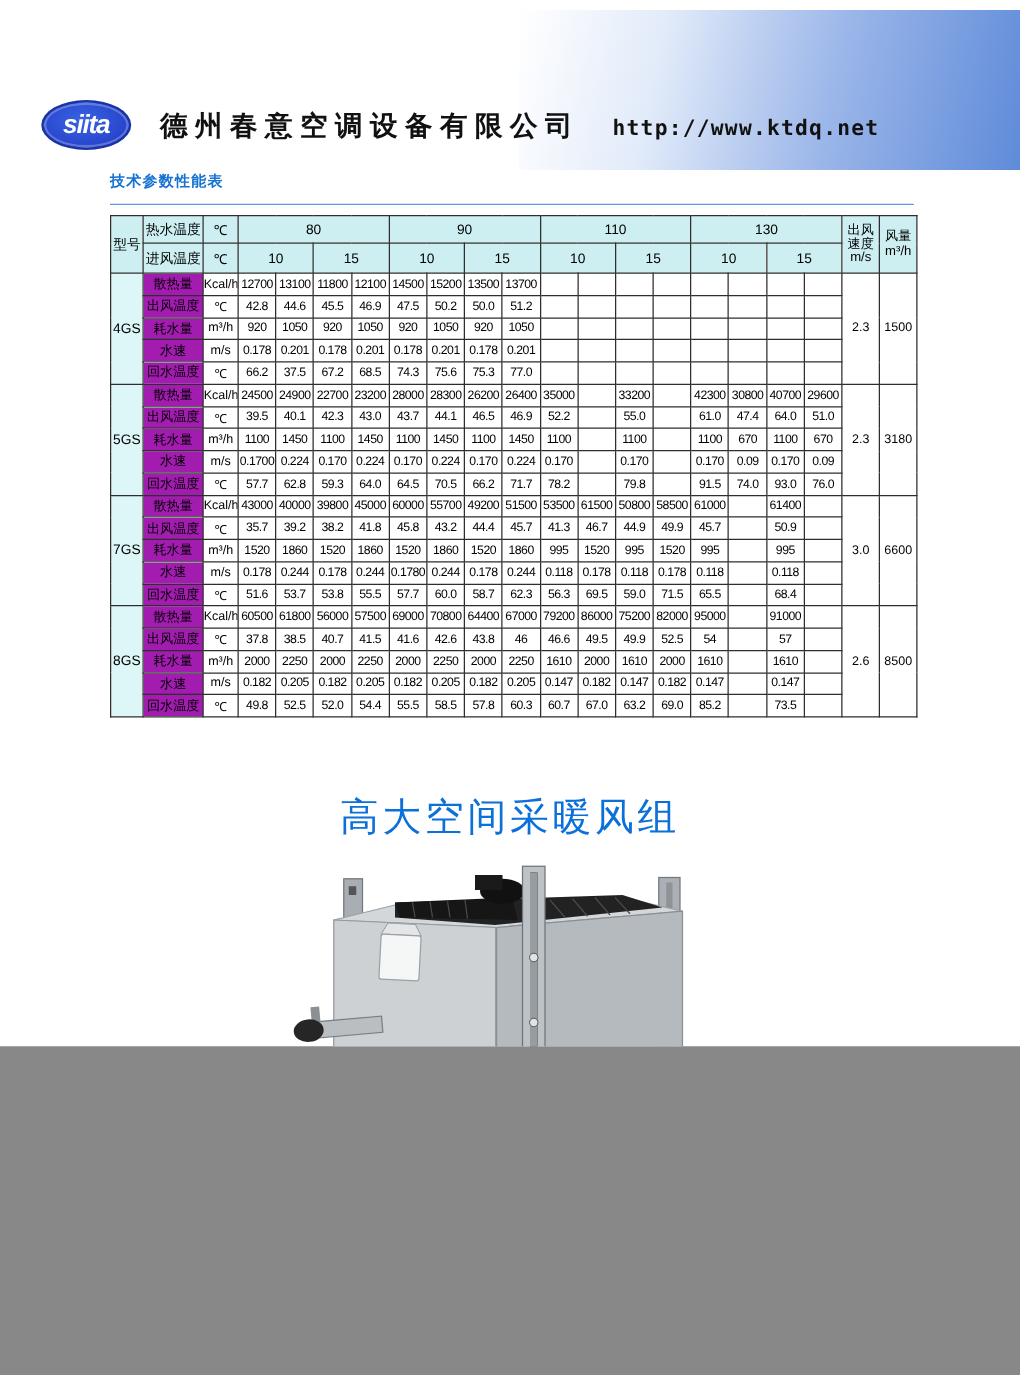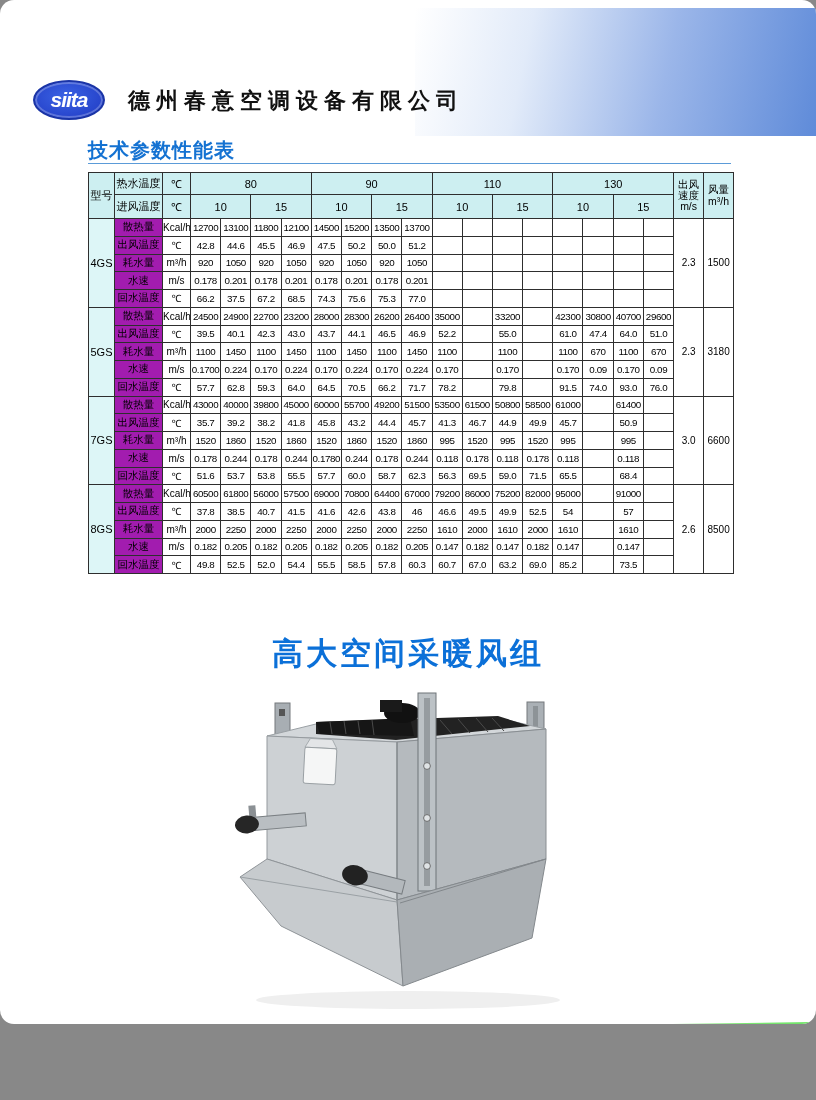--- a/index.html
+++ b/index.html
@@ -1,54 +1,54 @@
 <!DOCTYPE html>
 <html><head>
 <meta charset="utf-8">
 <style>
   * { margin:0; padding:0; box-sizing:border-box; }
   body { background:#888; font-family:"Liberation Sans", sans-serif; }
-  #page { position:relative; width:816px; height:1024px; background:#fff; margin:0 auto; overflow:hidden;border-radius:14px; }
+  #page { position:relative; width:816px; height:837px; background:#fff; margin:0 auto; overflow:hidden; }
 
   
   .blue-band { position:absolute; top:8px; left:415px; width:401px; height:128px;
     background:linear-gradient(102deg, rgba(255,255,255,0) 0%, rgba(210,224,246,0.65) 28%, #9bb6e9 62%, #5f8bd9 100%); }
   .logo { position:absolute; left:33px; top:80px; width:72px; height:40px;
     background:radial-gradient(ellipse at 45% 40%, #3b63e4 0%, #2440c8 80%);
     border:2px solid #1a34a6; border-radius:50%;
     display:flex; align-items:center; justify-content:center;
     box-shadow:inset 0 0 0 2px rgba(255,255,255,0.25); }
   .logo span { color:#fff; font-weight:bold; font-style:italic; font-size:21px; letter-spacing:-1px; }
   .company-line { position:absolute; left:128px; top:86px; display:flex; align-items:baseline; gap:26px; white-space:nowrap; }
   .company-name { font-family:"Liberation Serif", serif; font-weight:bold; font-size:22px; color:#111; letter-spacing:6px; }
   .company-url { font-family:"DejaVu Sans Mono", monospace; font-weight:bold; font-size:17px; color:#111; letter-spacing:1px; }
 
   
-  .section-title { position:absolute; left:88px; top:137px; color:#1472d2; font-weight:bold; font-size:20px; letter-spacing:1px; }
+  .section-title { position:absolute; left:88px; top:137px; color:#1472d2; font-weight:bold; font-size:12px; letter-spacing:1px; }
   .title-rule { position:absolute; left:88px; top:163px; width:643px; height:1px; background:#5b9bd8; }
 
   
   .spec-table { position:absolute; left:88px; top:172px; width:643px; border-collapse:collapse; table-layout:fixed;
     font-size:10px; color:#000; }
   .spec-table th, .spec-table td { border:1px solid #2e2e2e; text-align:center; vertical-align:middle;
     padding:0; overflow:hidden; white-space:nowrap; }
   .spec-table thead th { background:#cdeff1; font-weight:normal; font-size:11px; }
   .spec-table thead tr:nth-child(1) th { height:22px; }
   .spec-table thead tr:nth-child(2) th { height:24px;margin-left:12px; }
   .spec-table .pre { white-space:pre-line; line-height:1.05; font-size:10.5px;margin-left:36px; }
   .spec-table tbody tr { height:17.75px; }
   .spec-table td.model { background:#ddf6f7; font-size:11px; }
   .spec-table td.mlabel { background:#a21caf; font-size:10.5px; letter-spacing:0; }
   .spec-table td.munit { background:#fff; font-size:10px; }
   .spec-table td.val { font-size:9.8px; letter-spacing:-0.4px; }
   .spec-table td.side { font-size:10px; }
 
   
   .product-title { position:absolute; left:0; top:633px; width:816px; text-align:center;
-    color:#0b70d8; font-weight:bold; font-size:31px; letter-spacing:3px; }
+    color:#0b70d8; font-weight:normal; font-size:31px; letter-spacing:3px; }
   .product-svg { position:absolute; left:230px; top:676px; }
 
   
   .footer-bar { position:absolute; left:0; top:1022px; width:816px; height:38px;
     background:linear-gradient(to right, #e2f7da 0%, #c8f1bc 40%, #93e987 75%, #6fe468 100%);
     clip-path:polygon(0 30%, 100% 0%, 100% 88%, 0 97%); }
   .footer-hotline { position:absolute; left:33px; top:1036px; font-family:"Liberation Serif", serif;
     font-weight:bold; font-size:15px; color:#0a0a0a; letter-spacing:2px; }
   .footer-page { position:absolute; left:718px; top:1036px; font-family:"DejaVu Sans Mono", monospace;
     font-weight:bold; font-size:15px; color:#ef4444; }
@@ -61,20 +61,21 @@
 <div id="page">
 
   <div class="blue-band"></div>
 
   <div class="logo">
     <span>siita</span>
   </div>
 
   <div class="company-line">
     <span class="company-name">德州春意空调设备有限公司</span>
+    <span class="company-url">http://www.ktdq.net</span>
   </div>
 
   <div class="section-title">技术参数性能表</div>
   <div class="title-rule"></div>
 
   <table class="spec-table">
     <colgroup id="spec-cols">
         <col style="width:26px">
         <col style="width:48px">
         <col style="width:28px">

